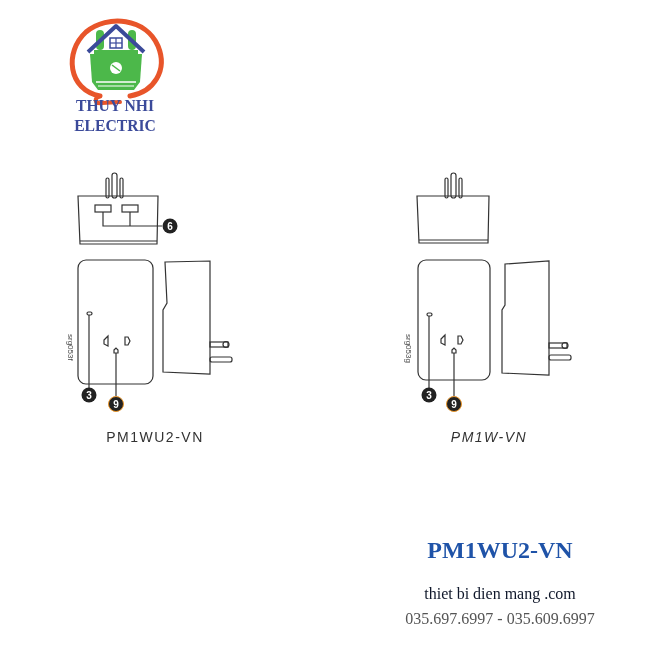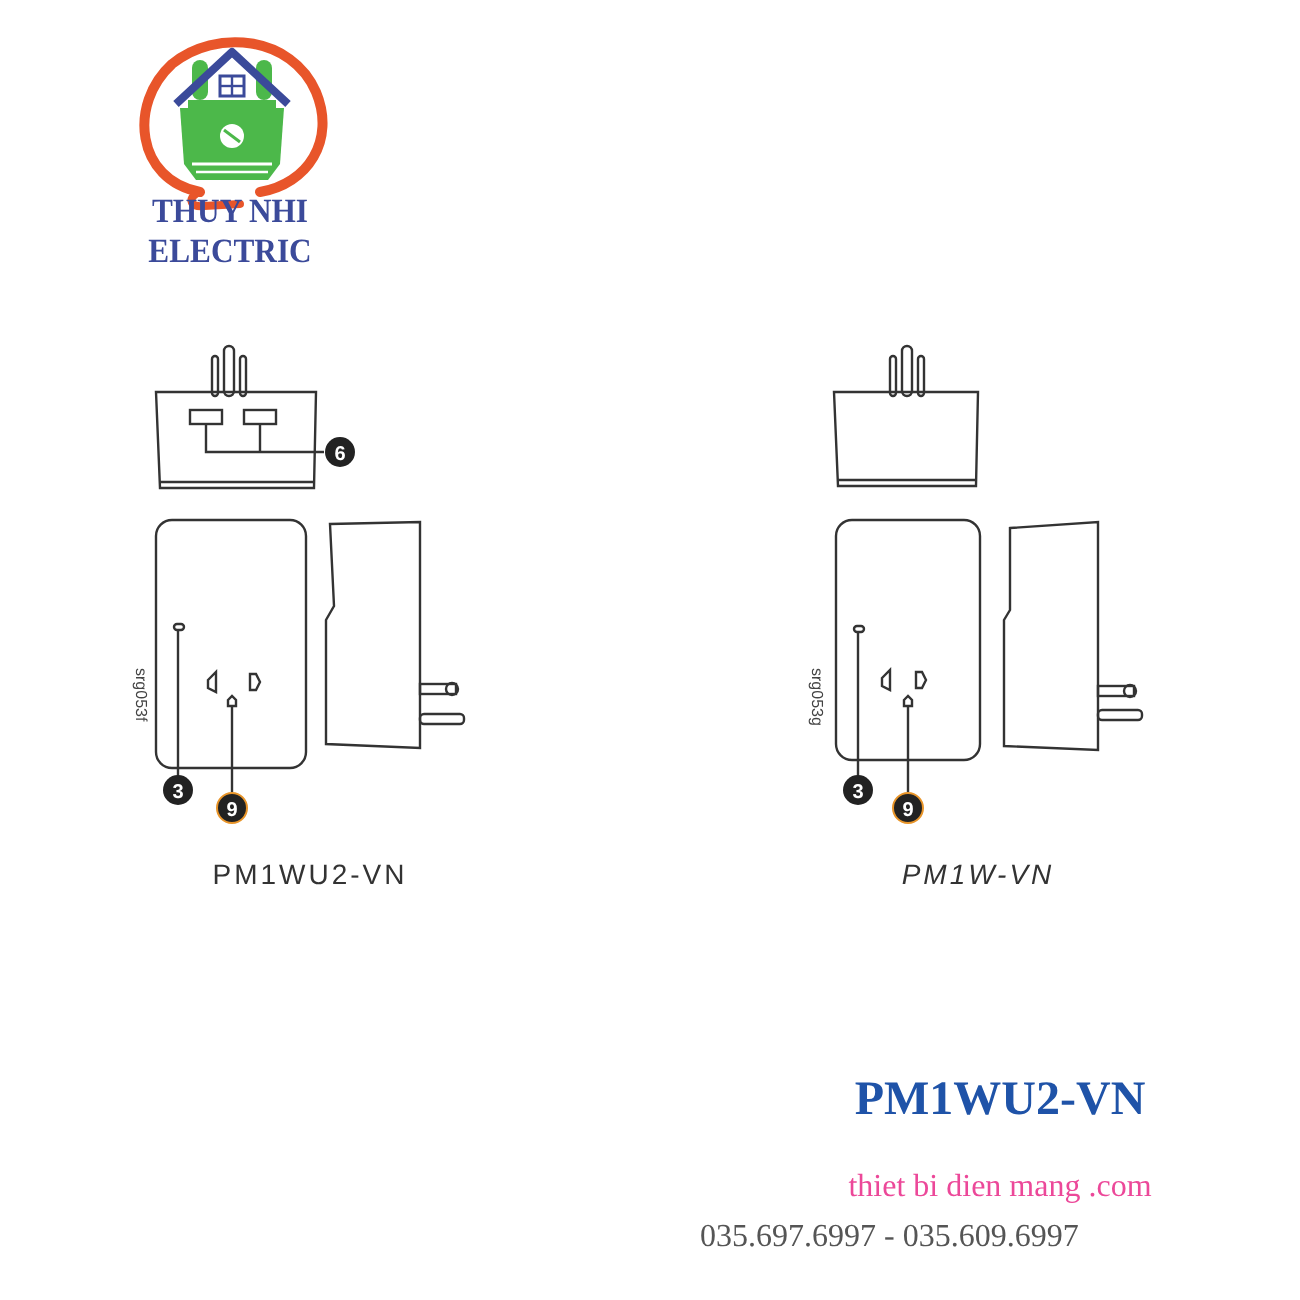--- a/index.html
+++ b/index.html
@@ -3,22 +3,22 @@
   <meta charset="utf-8">
   <style>
     html, body { margin: 0; padding: 0; background: #ffffff; }
     body { width: 650px; height: 650px; position: relative; overflow: hidden; font-family: "Liberation Sans", sans-serif; }
     .abs { position: absolute; }
     #logo { left: 38px; top: 12px; width: 160px; height: 110px; }
     #logo-text { left: 30px; top: 96px; width: 170px; text-align: center; font-family: "Liberation Serif", serif; font-weight: bold; font-size: 17px; color: #3b4a9a; letter-spacing: 0px; transform: scaleX(0.92); transform-origin: center; }
     #diagram { left: 0; top: 0; width: 650px; height: 470px; }
     .model-label { font-family: "Liberation Sans", sans-serif; font-size: 14px; letter-spacing: 1.5px; color: #333; text-align: center; width: 200px; }
     #caption-title { left: 360px; top: 537px; width: 280px; text-align: center; font-family: "Liberation Serif", serif; font-weight: bold; font-size: 24px; color: #1f53a8; }
-    #caption-site { left: 360px; top: 585px; width: 280px; text-align: center; font-family: "Liberation Serif", serif; font-size: 16px; color: #ec4899; }
-    #caption-phones { left: 350px; top: 610px; width: 300px; text-align: left; font-family: "Liberation Serif", serif; font-size: 16px; color: #555; }
+    #caption-site { left: 360px; top: 585px; width: 280px; text-align: center; font-family: "Liberation Serif", serif; font-size: 16px; color: #0f172a; }
+    #caption-phones { left: 350px; top: 610px; width: 300px; text-align: center; font-family: "Liberation Serif", serif; font-size: 16px; color: #555; }
   </style>
 </head>
 <body>
 
 <svg id="logo" class="abs" viewBox="0 0 160 110" width="160" height="110">
 
   <path d="M 62 84 C 30 78 26 40 48 20 C 70 2 108 6 120 34 C 130 58 116 80 92 84" fill="none" stroke="#e8552a" stroke-width="5" stroke-linecap="round"></path>
   <path d="M 62 84 C 56 86 56 92 64 91 L 82 90" fill="none" stroke="#e8552a" stroke-width="4" stroke-linecap="round"></path>
 
   <rect x="58" y="18" width="8" height="20" rx="4" fill="#4cb84a"></rect>

